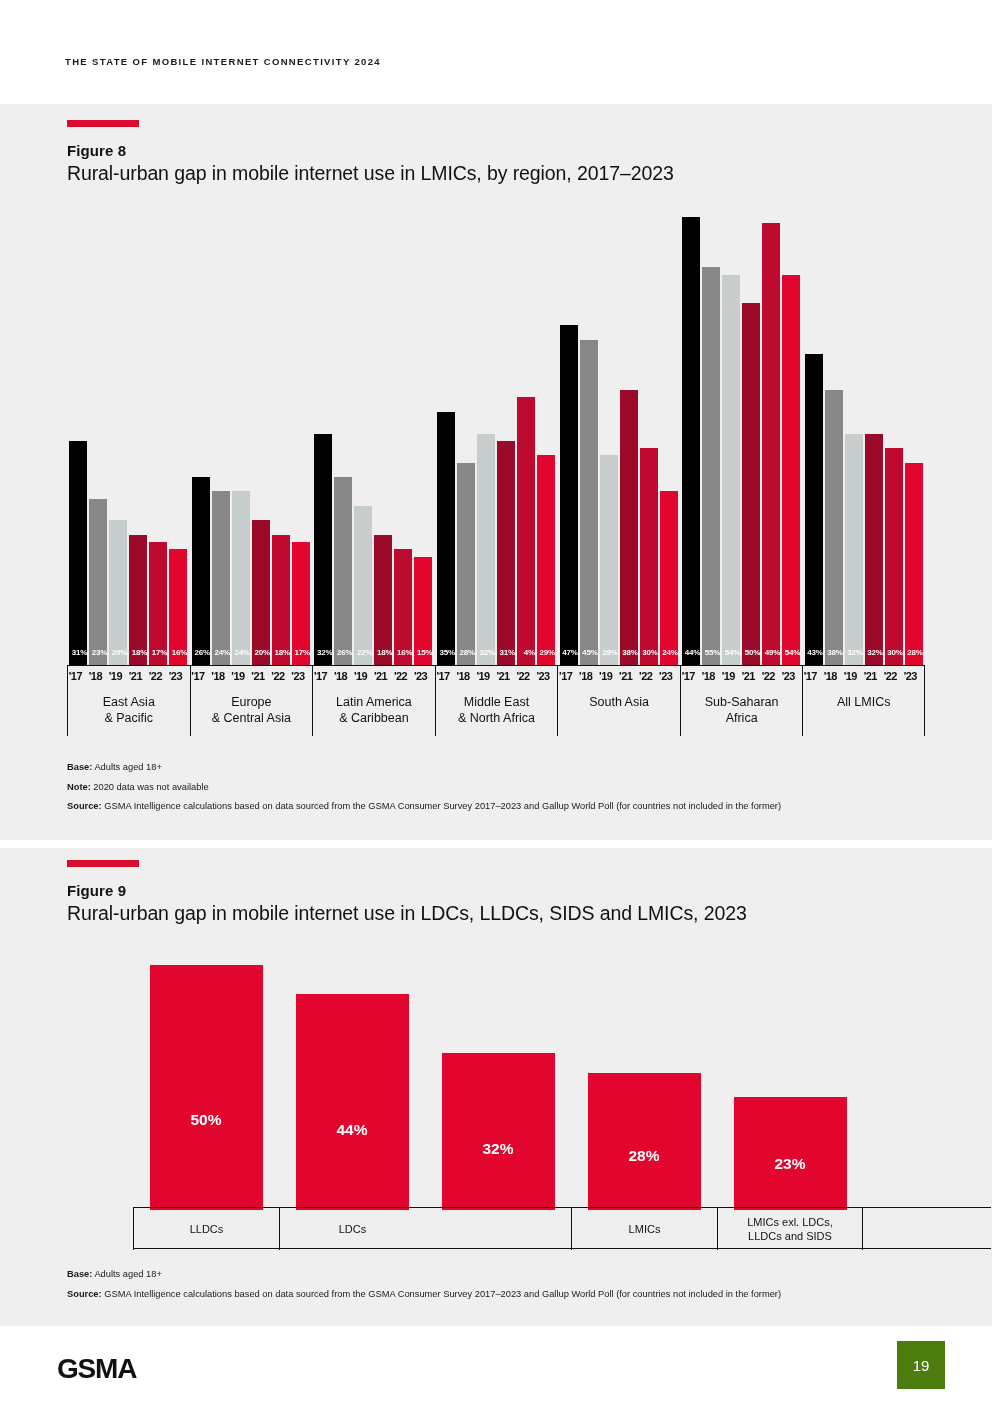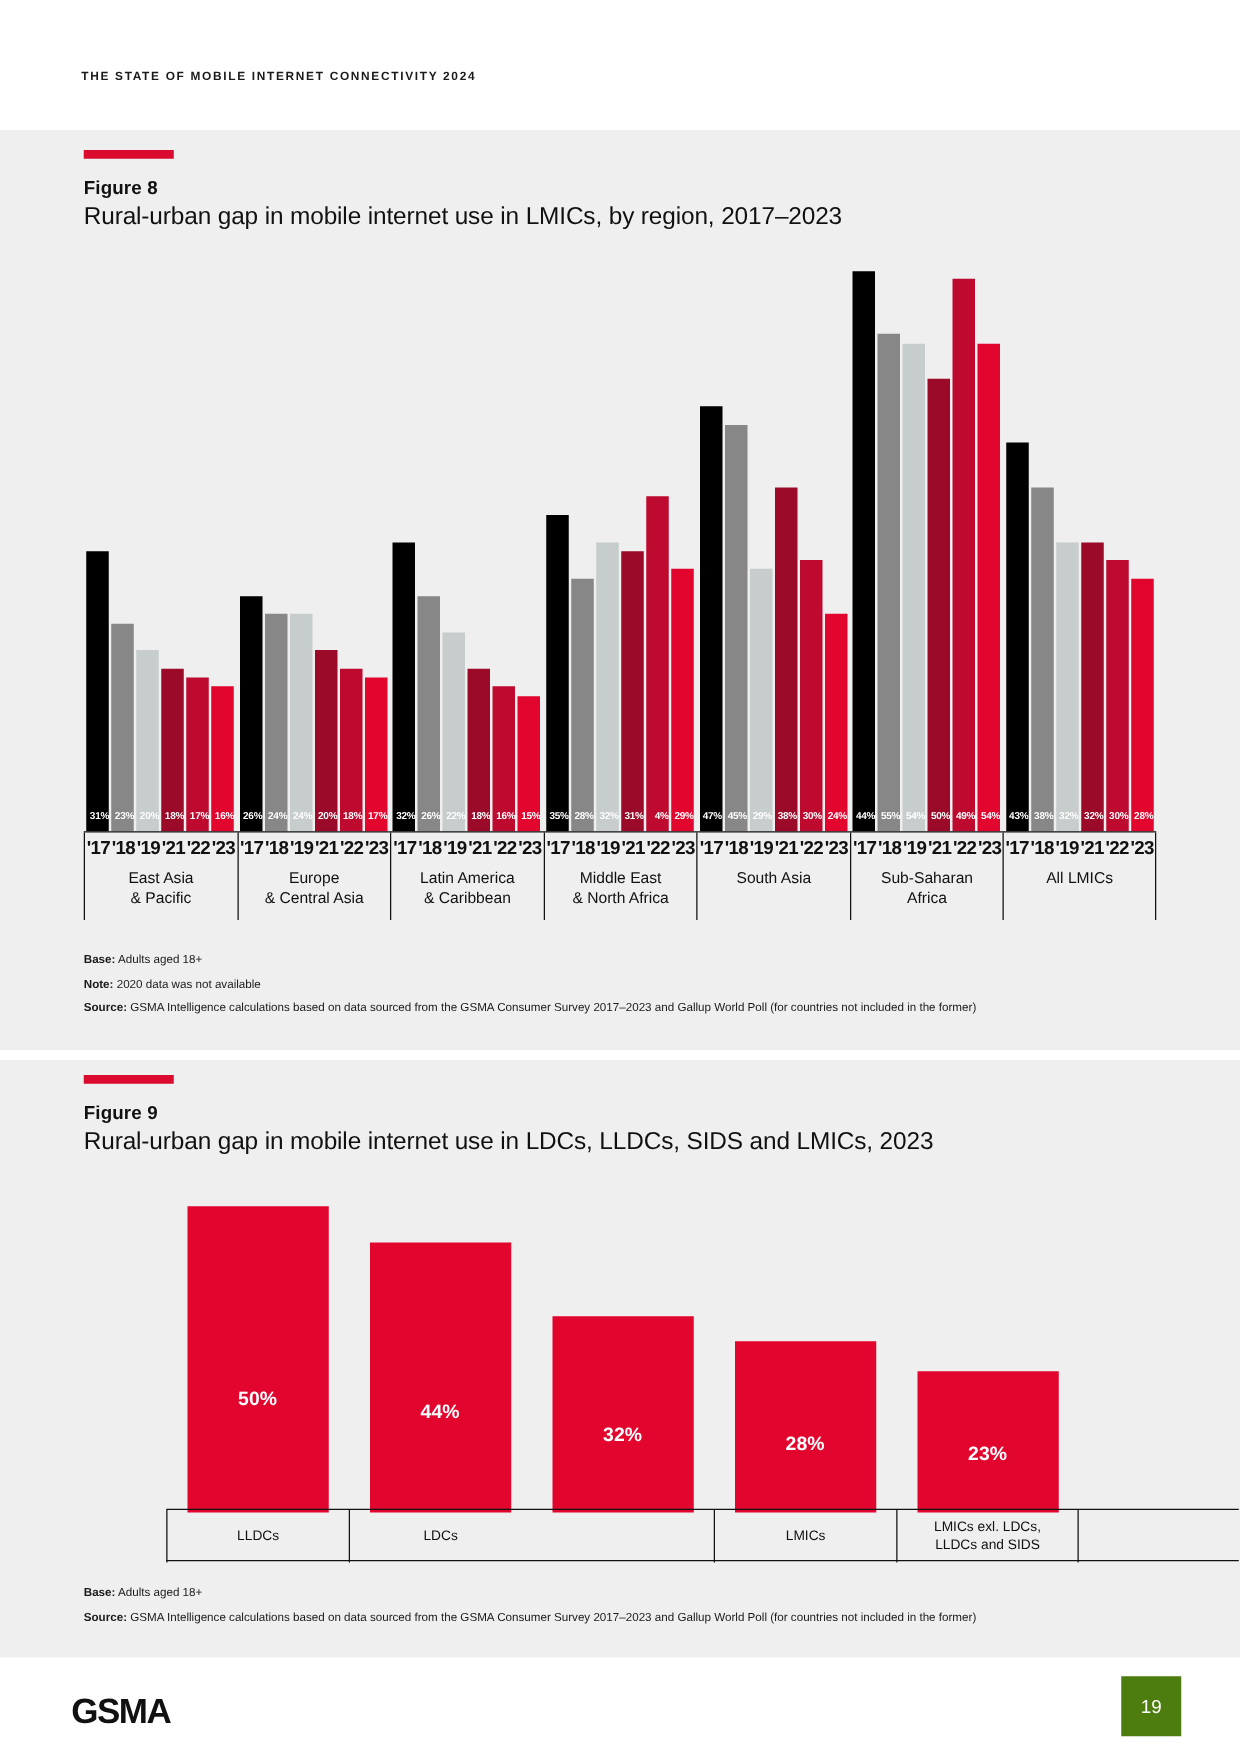--- a/index.html
+++ b/index.html
@@ -64,22 +64,22 @@
   .axis-grp {
     position: absolute; top: 0; height: 70px;
     border-left: 1.3px solid #111;
   }
   .axis-grp.last { border-right: 1.3px solid #111; }
   .years {
     display: flex; justify-content: center; align-items: flex-start;
     padding-top: 4px; height: 20px;
   }
   .yr {
-    font-size: 15px; font-weight: 700; color:#111; width: 20px;
-    text-align: center; letter-spacing: -.55px;
+    font-size: 11px; font-weight: 700; color:#111; width: 20px;
+    text-align: left; letter-spacing: -.55px;
   }
   .yr.cur { color:#111; }
   .region-name {
     text-align: center; font-size: 12.5px; line-height: 15.5px;
     color: #111; padding-top: 9px; font-weight: 400;
   }
 
   
   .notes { position: absolute; font-size: 9.3px; line-height: 13.5px; color: #1a1a1a; }
   .notes .lbl { font-weight: 700; }

